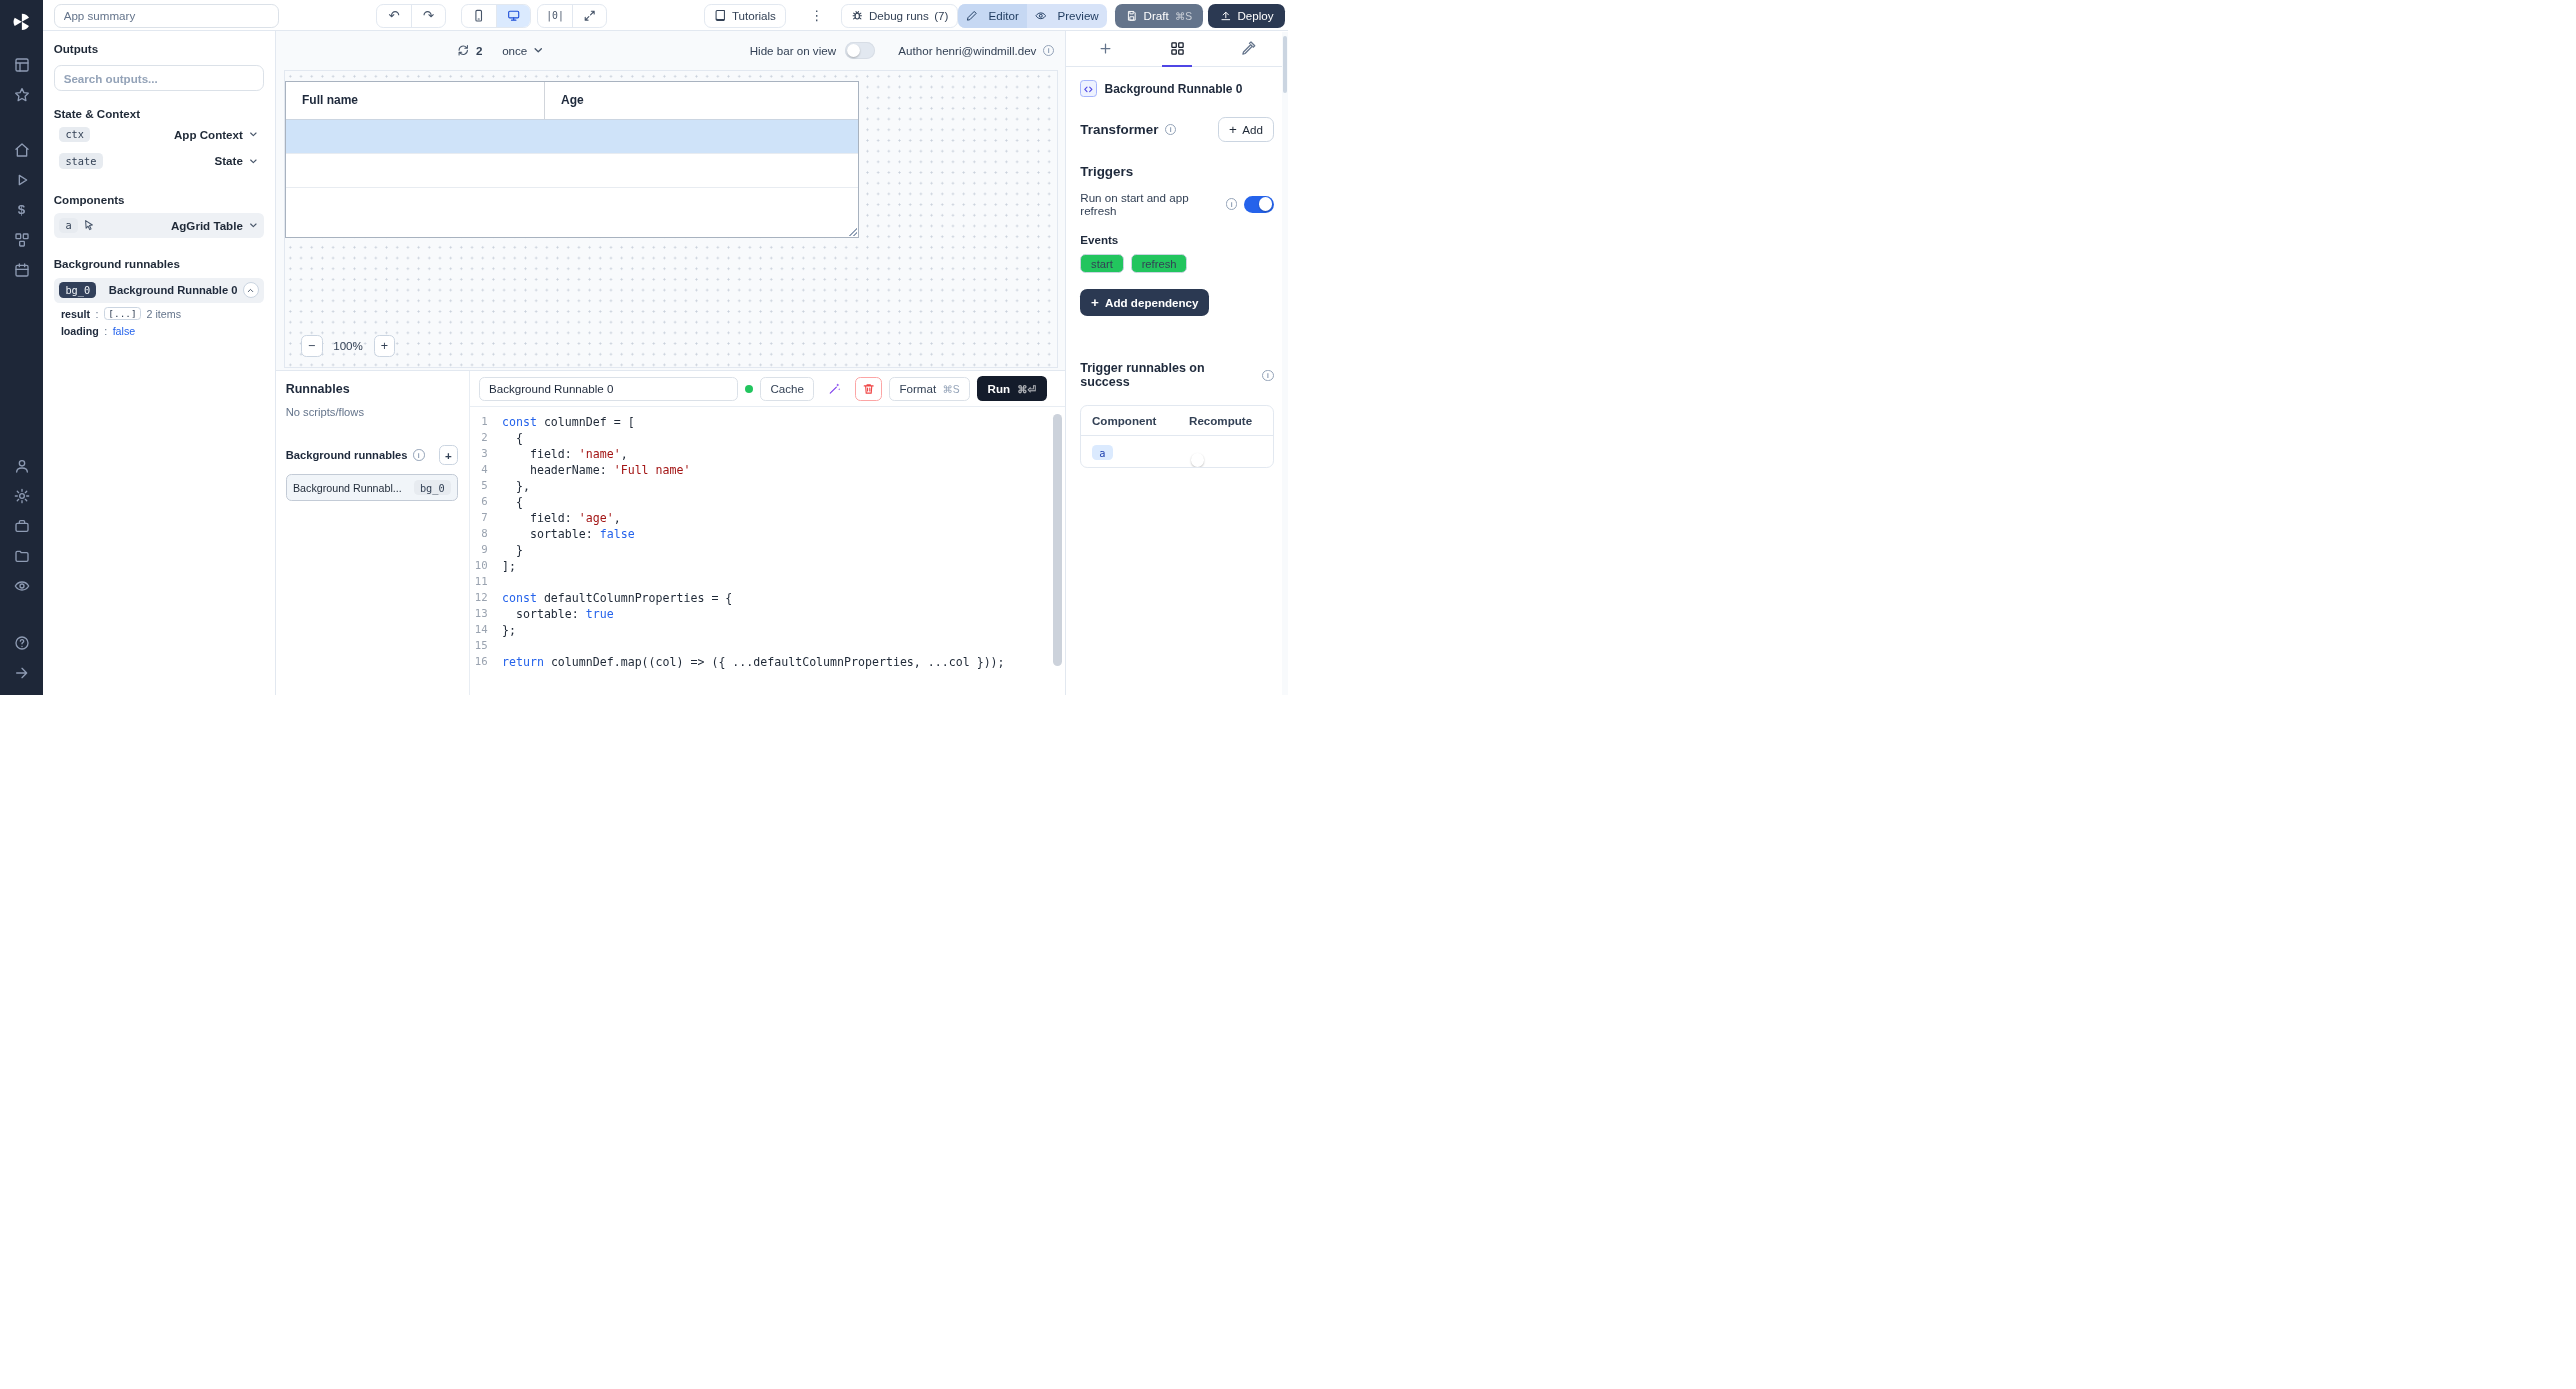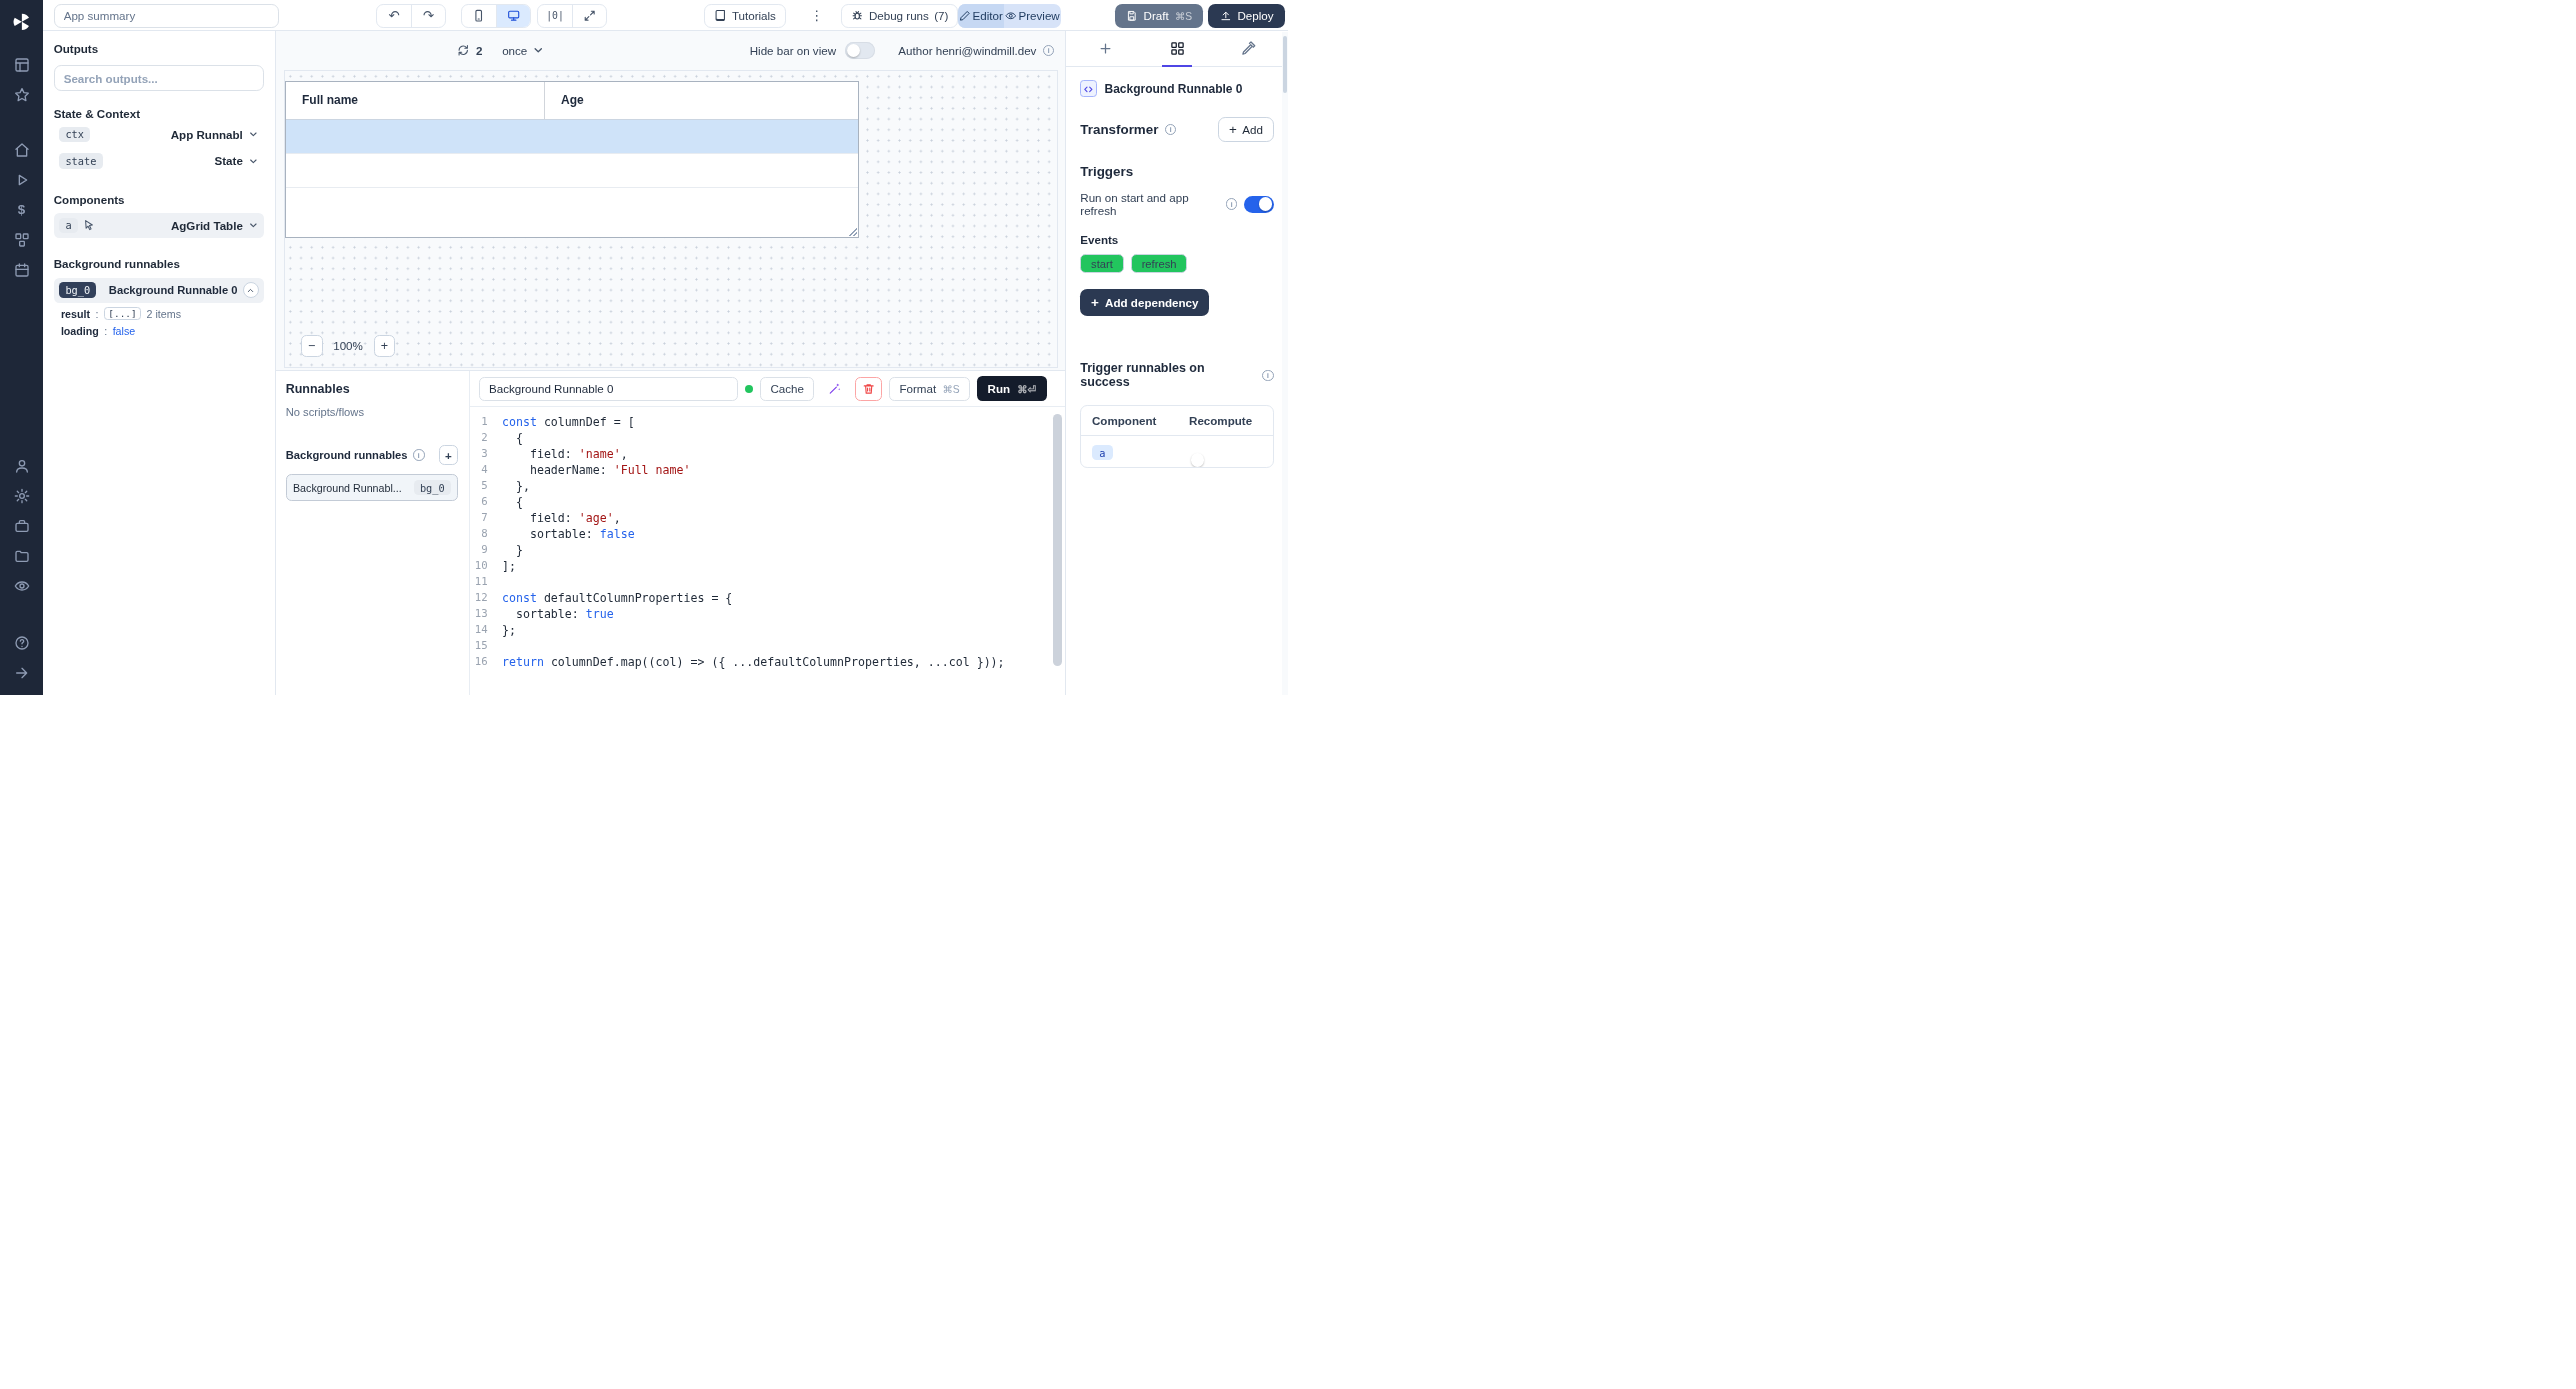--- a/index.html
+++ b/index.html
@@ -33,21 +33,21 @@
              cursor:pointer; font-size:12.5px; }
   .tb-cell + .tb-cell { border-left:0.9px solid #e2e8f0; }
   .tb-cell svg { width:13.4px; height:13.4px; }
   .cell-active { background:#dbeafe; color:#1d4ed8; }
   .tb-btn { position:absolute; top:3.6px; height:24px; display:inline-flex; align-items:center; gap:5.4px;
             border:0.9px solid #e2e8f0; border-radius:7.2px; background:#fff; font-size:11.6px;
             color:#334155; padding:0 9px; cursor:pointer; white-space:nowrap; }
   .tb-btn svg { width:12.5px; height:12.5px; }
   .seg { position:absolute; top:3.6px; height:24px; display:flex; background:#d7e3f8; border-radius:7.2px;
          overflow:hidden; }
-  .seg-cell { display:flex; align-items:center; gap:2px; padding:0 1px; font-size:11.6px; color:#1e3a5f;
+  .seg-cell { display:flex; align-items:center; gap:11px; padding:0 8px; font-size:11.6px; color:#1e3a5f;
               cursor:pointer; }
   .seg-cell svg { width:11.6px; height:11.6px; }
   .seg-active { background:#c6d8f3; }
   .btn-draft { position:absolute; top:3.6px; height:24px; display:inline-flex; align-items:center; gap:6.3px;
                background:#64748b; border:none; border-radius:7.2px; color:#fff; font-size:11.6px;
                padding:0 10.7px; cursor:pointer; }
   .btn-draft .kbd, .btn-run .kbd { opacity:.65; font-size:10.3px; }
   .btn-deploy { position:absolute; top:3.6px; height:24px; display:inline-flex; align-items:center; gap:6.3px;
                 background:#2b3952; border:none; border-radius:7.2px; color:#fff; font-size:11.6px;
                 padding:0 11.6px; cursor:pointer; }
@@ -390,21 +390,21 @@
 
   <aside class="outputs">
     <div class="sec-title">Outputs</div>
     <input class="search-input" placeholder="Search outputs..." style="">
 
     <div class="sec-title" style="margin-top:16px">State &amp; Context</div>
 
     <div class="o-row">
       <span class="badge">ctx</span>
       <span class="spacer"></span>
-      <span class="o-label">App Runnabl</span>
+      <span class="o-label">App Context</span>
       <svg class="chev" viewBox="0 0 24 24" fill="none" stroke="currentColor" stroke-width="2.5" stroke-linecap="round" stroke-linejoin="round">
           <path d="M6 9l6 6 6-6"></path>
         </svg>
     </div>
     <div class="o-row">
       <span class="badge">state</span>
       <span class="spacer"></span>
       <span class="o-label">State</span>
       <svg class="chev" viewBox="0 0 24 24" fill="none" stroke="currentColor" stroke-width="2.5" stroke-linecap="round" stroke-linejoin="round">
           <path d="M6 9l6 6 6-6"></path>

